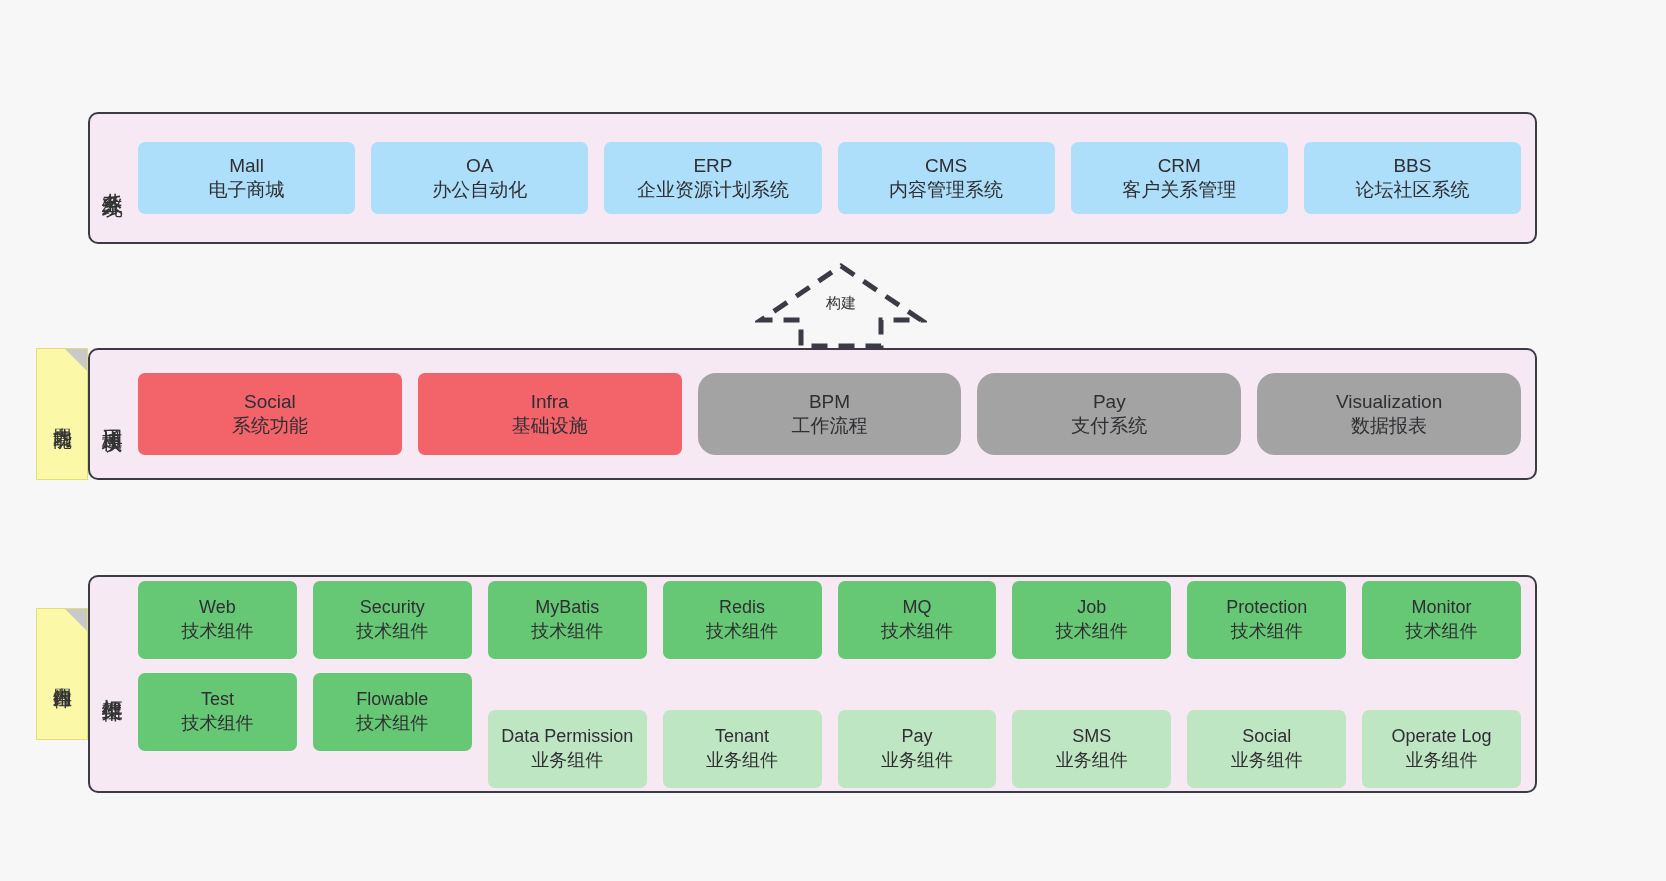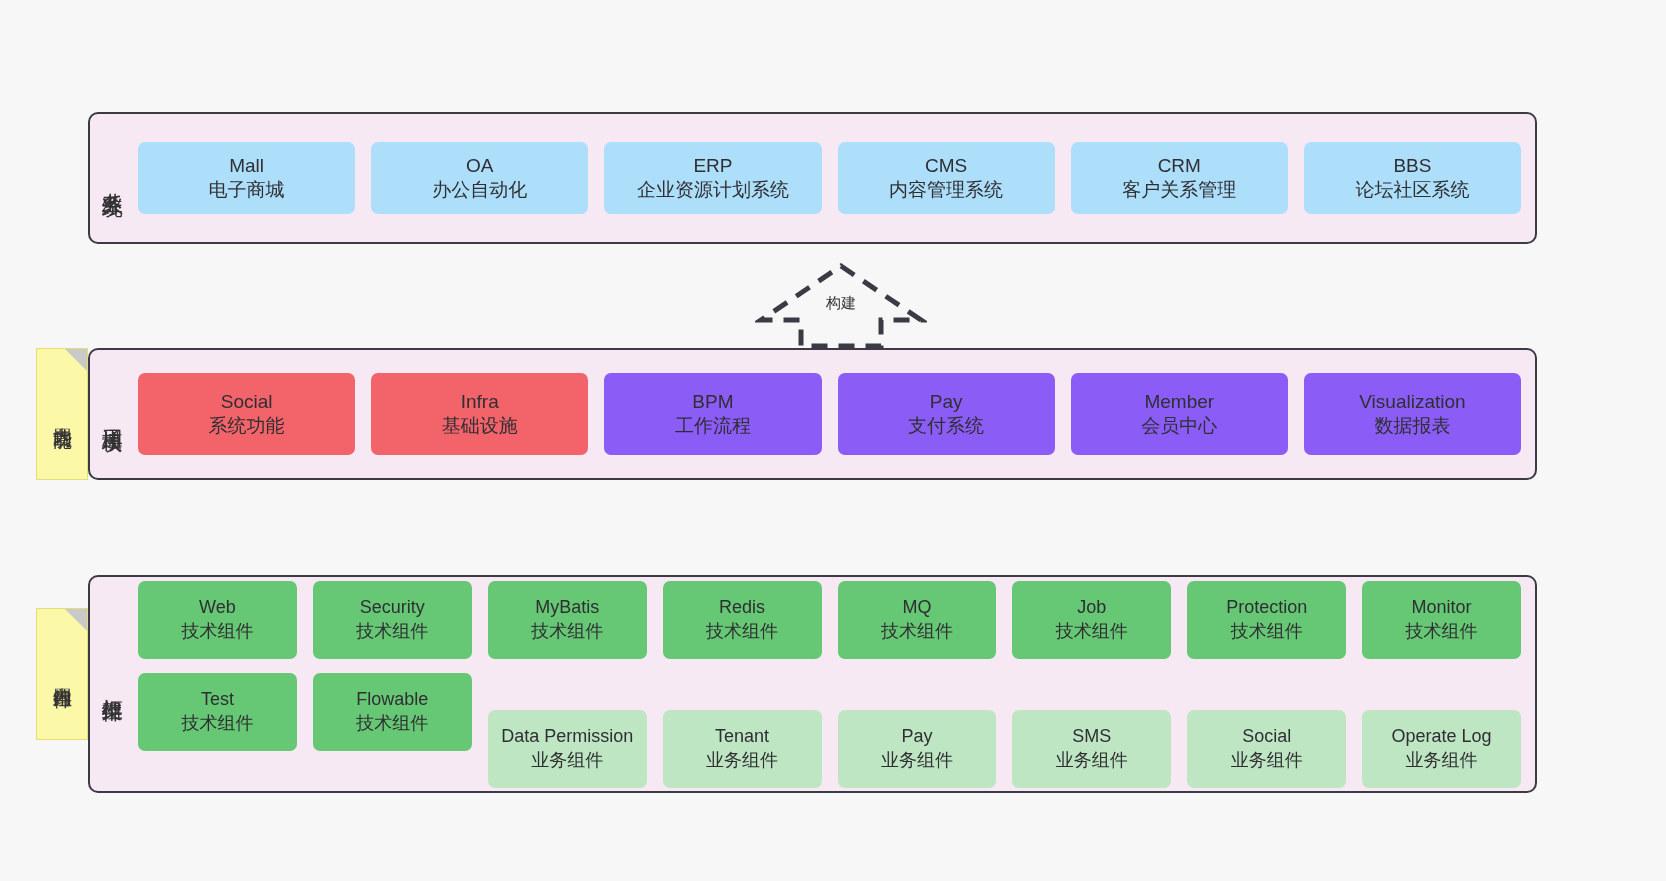--- a/index.html
+++ b/index.html
@@ -87,21 +87,21 @@
     display: block;
     white-space: normal;
   }
   .card .card-cn {
     display: block;
     white-space: nowrap;
   }
 
   .c-blue        { background: #addffb; }
   .c-red         { background: #f2636a; }
-  .c-pink        { background: #8b5cf6; }
+  .c-pink        { background: #a3a3a3; border-radius: 18px; }
   .c-green       { background: #66c874; }
   .c-lightgreen  { background: #bfe6c3; margin-top: 37px; }
 
   
   #layer-business {
     left: 88px;
     top: 112px;
     width: 1449px;
     height: 132px;
   }
@@ -257,24 +257,20 @@
         </div>
         <div class="card c-pink">
           <span class="card-en">BPM</span>
           <span class="card-cn">工作流程</span>
         </div>
         <div class="card c-pink">
           <span class="card-en">Pay</span>
           <span class="card-cn">支付系统</span>
         </div>
         <div class="card c-pink">
-          <span class="card-en">Member</span>
-          <span class="card-cn">会员中心</span>
-        </div>
-        <div class="card c-pink">
           <span class="card-en">Visualization</span>
           <span class="card-cn">数据报表</span>
         </div>
       </div>
     </div>
   </div>
 
 
   <div class="note" id="note-builtin-component">
     <span class="fold"></span>

